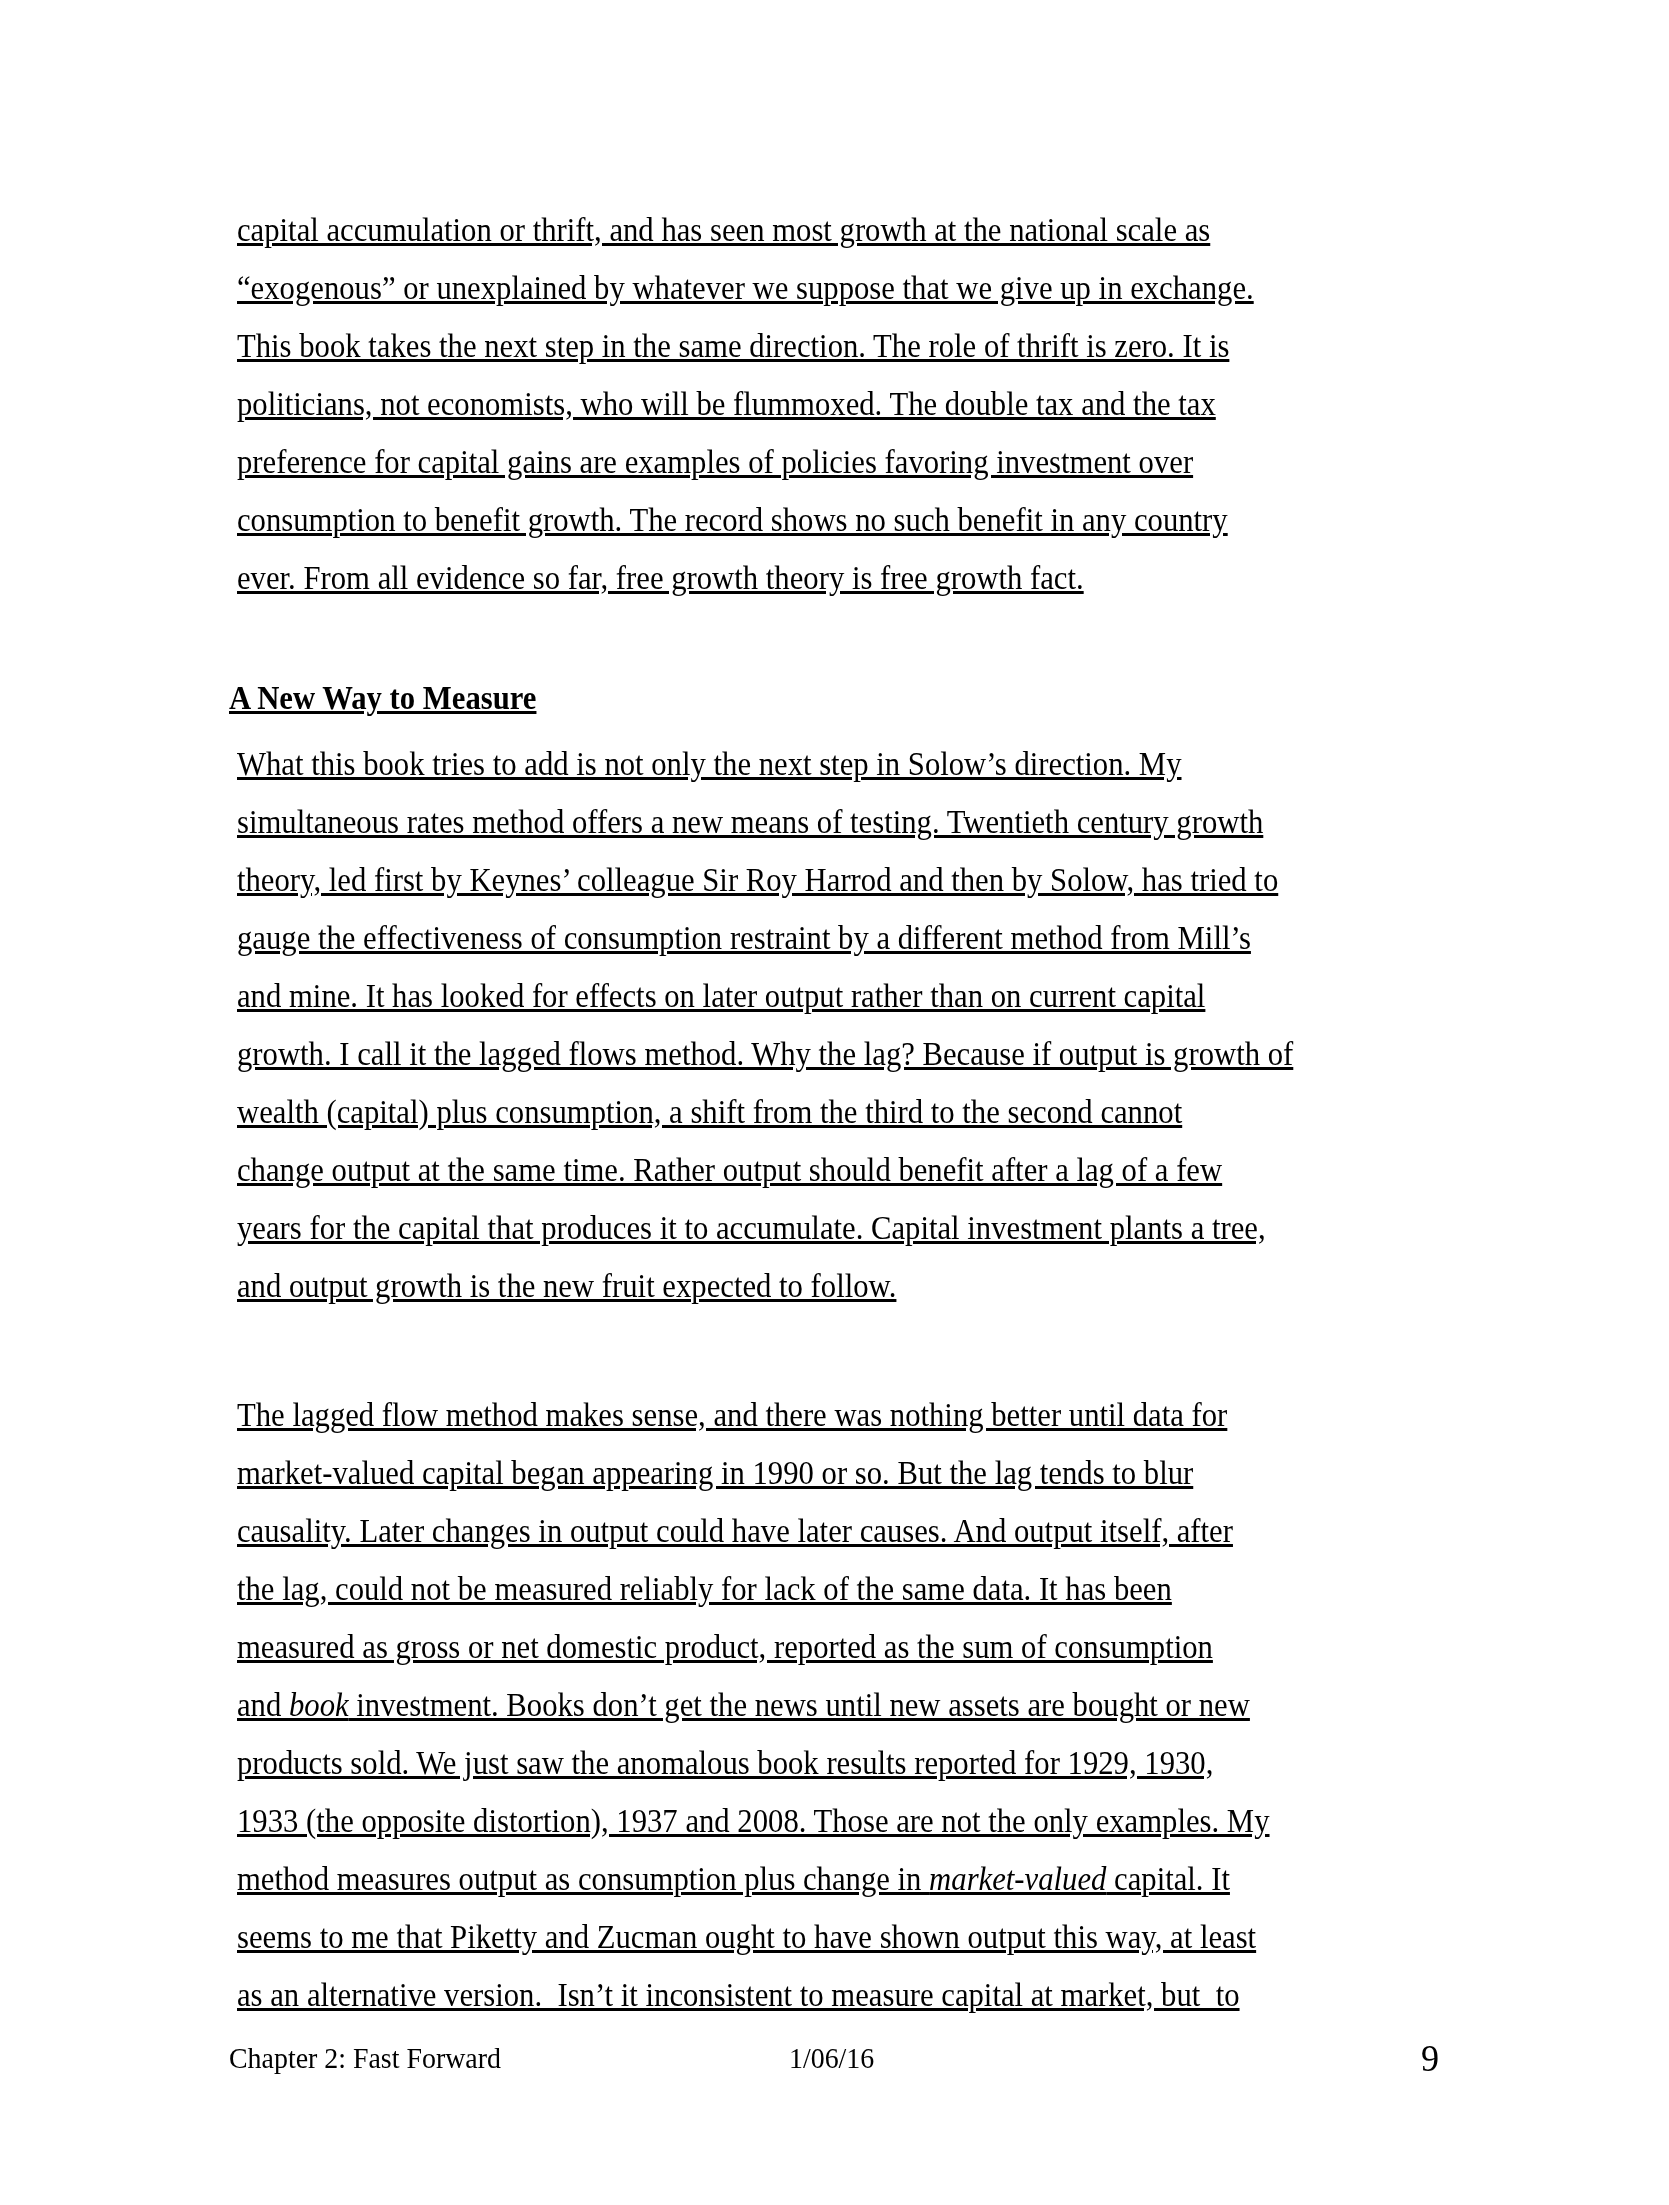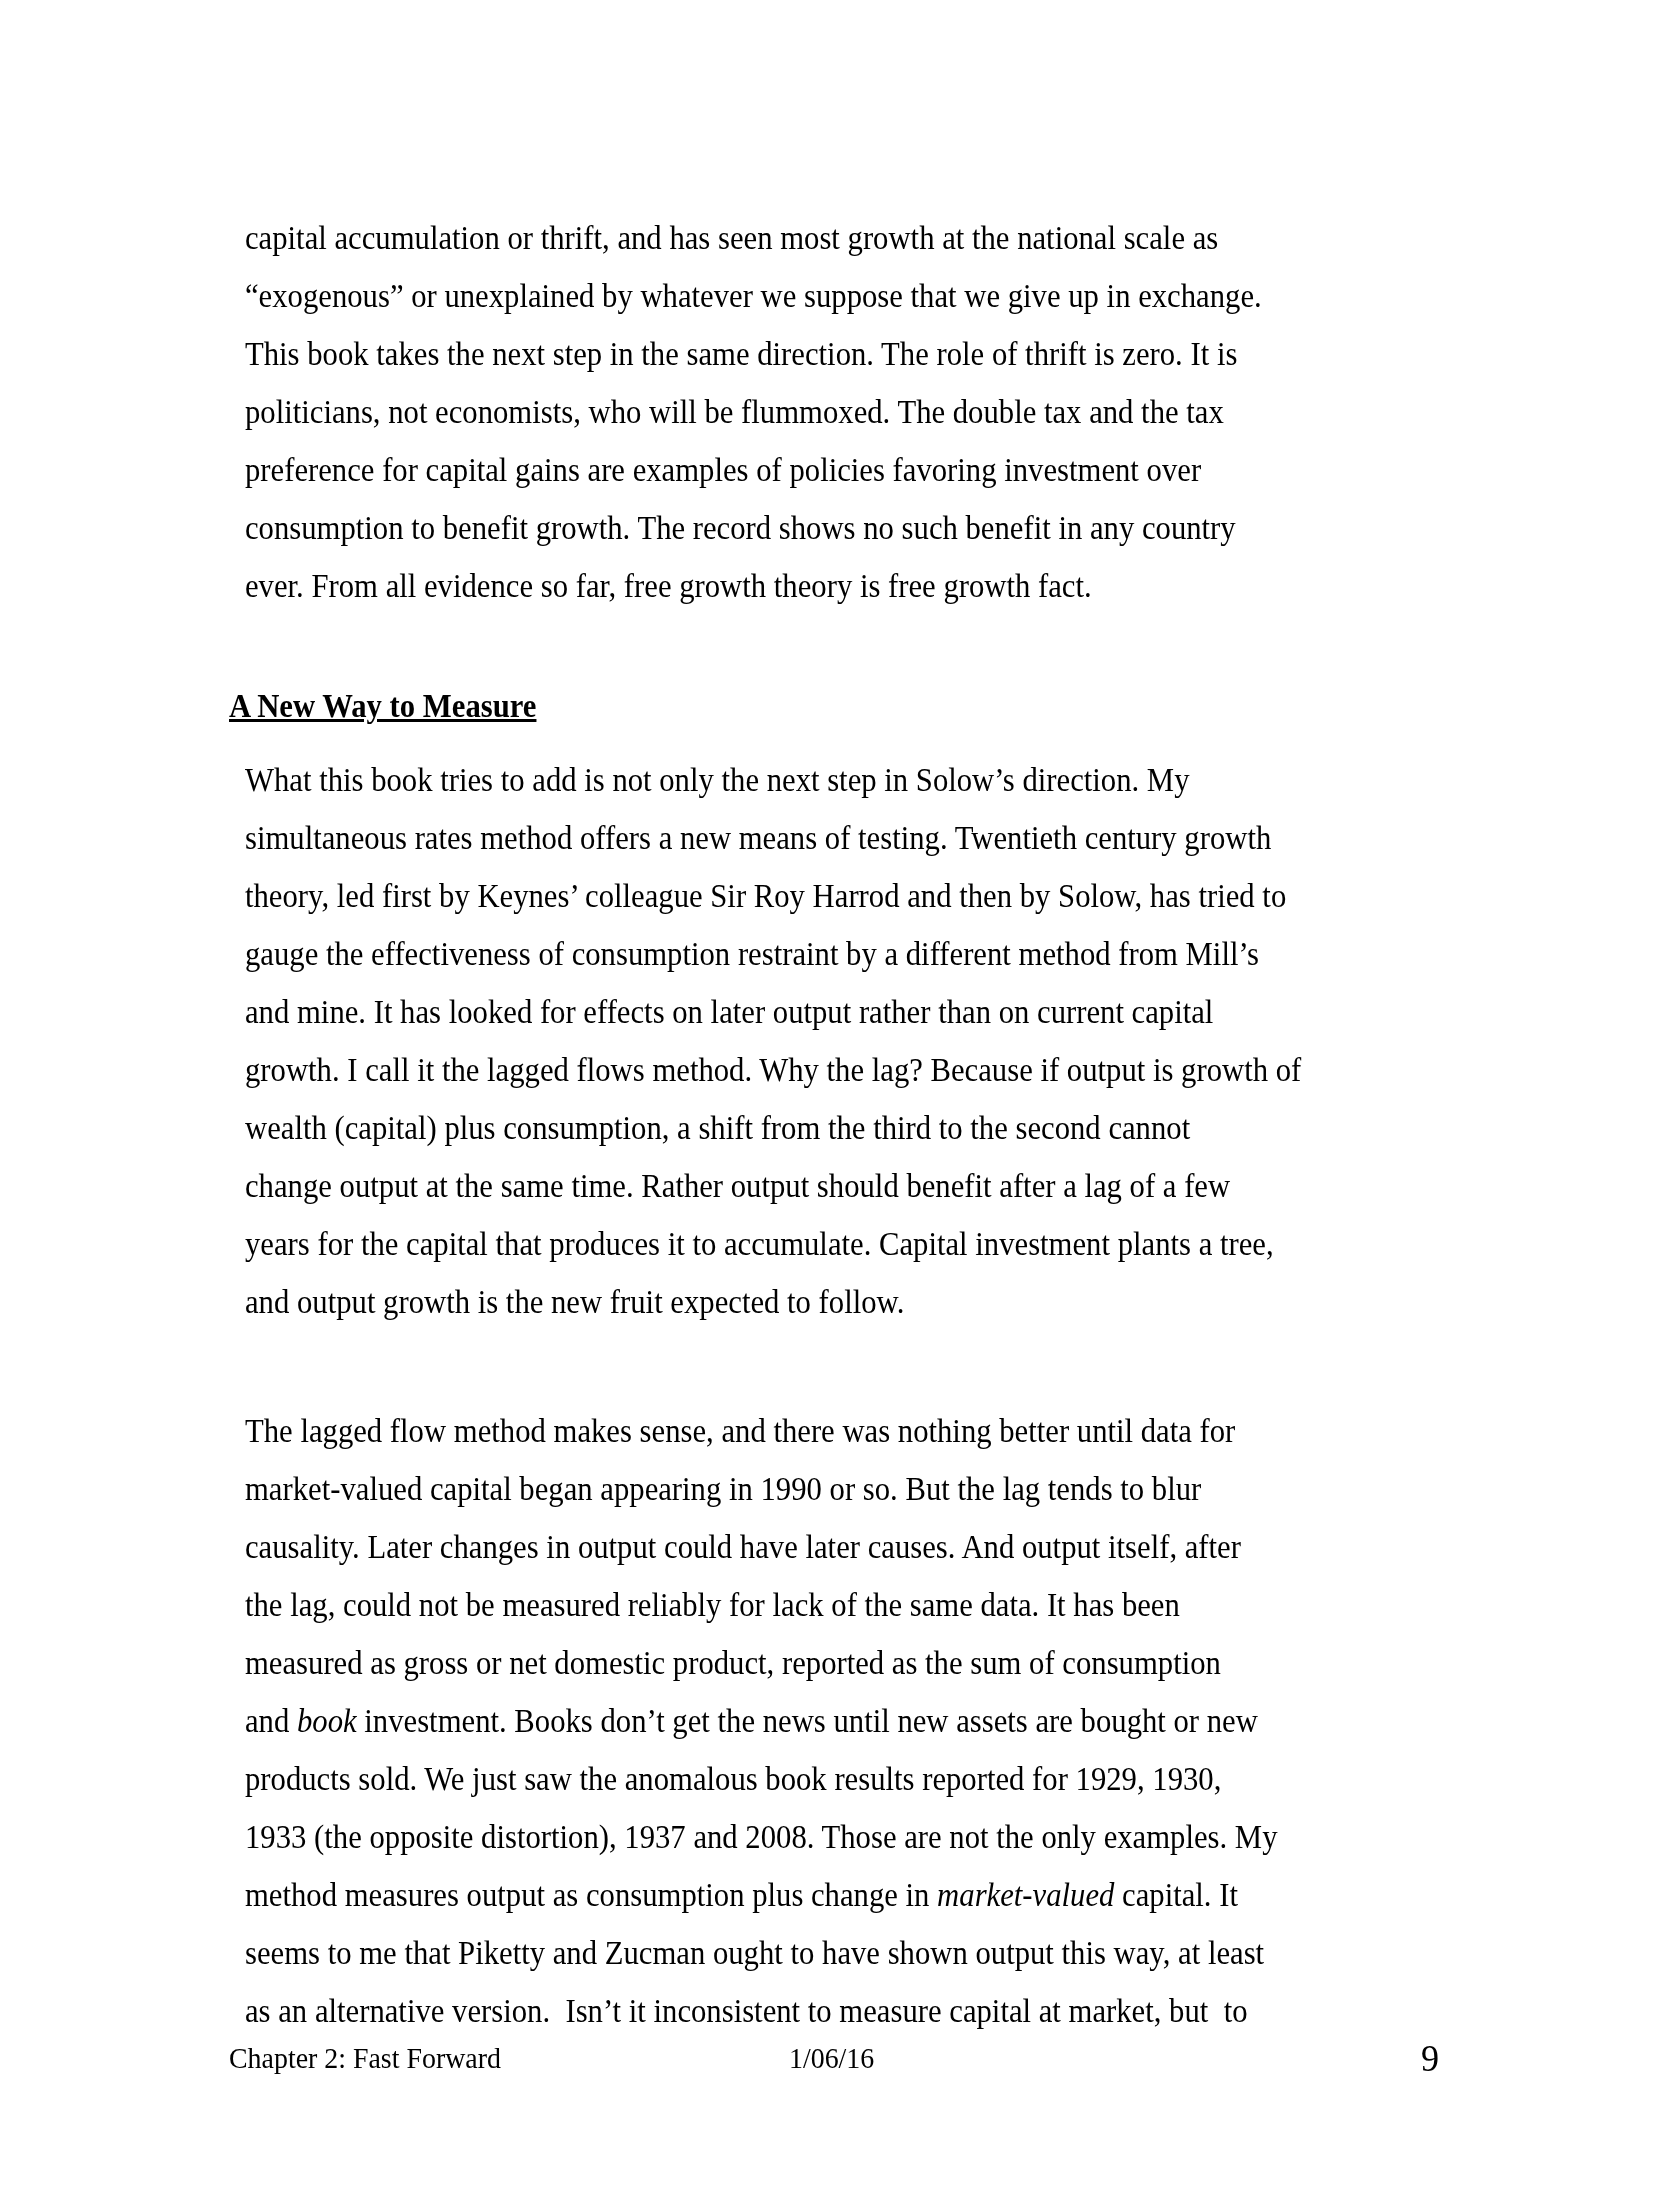--- a/index.html
+++ b/index.html
@@ -15,21 +15,21 @@
     overflow: hidden;
     font-family: "Liberation Serif", serif;
     color: #000000;
   }
   .body-text {
     position: absolute;
     left: 229px;
     top: 193px;
     width: 1218px;
   }
-  .para { margin: 16px; padding: 0; }
+  .para { margin: 8px; padding: 0; text-decoration: underline; }
   .para .line {
     font-size: 33px;
     line-height: 58px;
     white-space: pre;
     transform: scaleX(0.93);
     transform-origin: 0 50%;
   }
   .para-gap { margin-top: 71px; }
   .heading {
     display: block;

